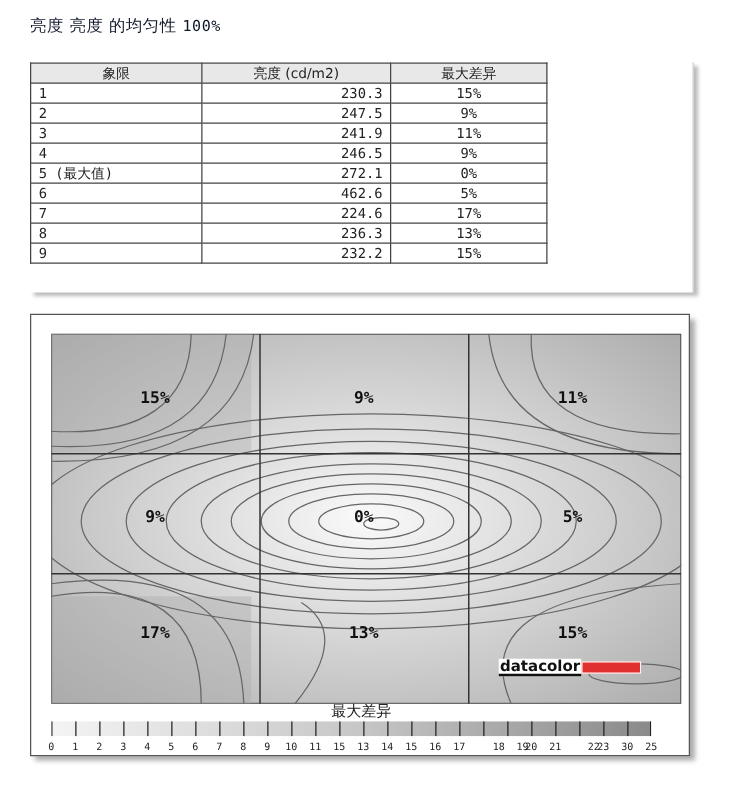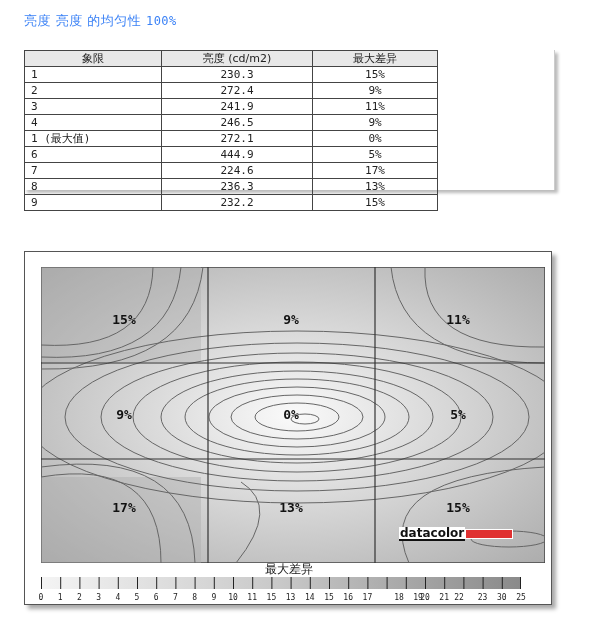--- a/index.html
+++ b/index.html
@@ -1,25 +1,25 @@
 <!DOCTYPE html>
 <html><head>
 <meta charset="utf-8">
 <style>
   html,body{margin:0;padding:0;background:#fff;}
   body{width:600px;height:641px;position:relative;overflow:hidden;font-family:"DejaVu Sans","Liberation Sans",sans-serif;color:#222;}
-  .title{position:absolute;left:24px;top:12px;font-size:13px;color:#3b82f6;letter-spacing:0.5px;}
+  .title{position:absolute;left:24px;top:12px;font-size:13px;color:#0f172a;letter-spacing:0.5px;}
   .title .pct{font-family:"DejaVu Sans Mono",monospace;font-size:12px;}
-  .table-panel{position:absolute;left:24px;top:50px;width:530px;height:140px;background:#fff;box-shadow:3px 3px 3px #bbb;border-right:1px solid #ccc;}
+  .table-panel{position:absolute;left:24px;top:50px;width:530px;height:184px;background:#fff;box-shadow:3px 3px 3px #bbb;border-right:1px solid #ccc;}
   table.lum{position:absolute;left:0;top:0;border-collapse:collapse;font-size:11px;}
   table.lum th,table.lum td{border:1px solid #444;height:15px;padding:0 6px;}
   table.lum th{background:#e8e8e8;font-weight:normal;text-align:center;}
   table.lum td{font-family:"DejaVu Sans Mono",monospace;font-size:11px;}
   table.lum td.c1{width:124px;text-align:left;}
-  table.lum td.c2{width:138px;text-align:center;}
+  table.lum td.c2{width:138px;text-align:right;}
   table.lum td.c3{width:112px;text-align:center;}
   .chart-panel{position:absolute;left:24px;top:251px;width:526px;height:352px;background:#fff;border:1px solid #555;box-shadow:4px 4px 4px #aaa;}
   .plot{position:absolute;left:16px;top:15px;width:504px;height:296px;}
   .plot svg{position:absolute;left:0;top:0;}
   .zone-label{position:absolute;font-family:"DejaVu Sans Mono",monospace;font-size:13px;font-weight:bold;color:#111;transform:translate(-50%,-50%);}
   .logo{position:absolute;left:374px;top:275px;height:14px;display:flex;align-items:center;}
   .logo .txt{font-family:"DejaVu Sans",sans-serif;font-weight:bold;font-size:12px;color:#111;background:#fff;padding:0 1px;border-bottom:2px solid #111;line-height:12px;}
   .logo .bar{width:46px;height:8px;background:#e03030;border:1px solid #fff;}
   .legend-title{position:absolute;left:240px;top:309px;font-size:12px;color:#222;}
   .scale{position:absolute;left:16px;top:325px;width:480px;height:12px;}
@@ -44,41 +44,41 @@
       </tr>
     </thead>
     <tbody>
       <tr>
           <td class="c1">1</td>
           <td class="c2">230.3</td>
           <td class="c3">15%</td>
         </tr>
       <tr>
           <td class="c1">2</td>
-          <td class="c2">272.4</td>
+          <td class="c2">247.5</td>
           <td class="c3">9%</td>
         </tr>
       <tr>
           <td class="c1">3</td>
           <td class="c2">241.9</td>
           <td class="c3">11%</td>
         </tr>
       <tr>
           <td class="c1">4</td>
           <td class="c2">246.5</td>
           <td class="c3">9%</td>
         </tr>
       <tr>
-          <td class="c1">1 (最大值)</td>
+          <td class="c1">5 (最大值)</td>
           <td class="c2">272.1</td>
           <td class="c3">0%</td>
         </tr>
       <tr>
           <td class="c1">6</td>
-          <td class="c2">444.9</td>
+          <td class="c2">462.6</td>
           <td class="c3">5%</td>
         </tr>
       <tr>
           <td class="c1">7</td>
           <td class="c2">224.6</td>
           <td class="c3">17%</td>
         </tr>
       <tr>
           <td class="c1">8</td>
           <td class="c2">236.3</td>
@@ -209,18 +209,18 @@
     <span style="left:230.4px">15</span>
     <span style="left:249.6px">13</span>
     <span style="left:268.8px">14</span>
     <span style="left:288px">15</span>
     <span style="left:307.2px">16</span>
     <span style="left:326.4px">17</span>
     <span style="left:358px">18</span>
     <span style="left:377px">19</span>
     <span style="left:384px">20</span>
     <span style="left:403.2px">21</span>
-    <span style="left:418px">22</span>
+    <span style="left:434px">22</span>
     <span style="left:441.6px">23</span>
     <span style="left:460.8px">30</span>
     <span style="left:480px">25</span>
   </div>
 </div>
 
 </body></html>

